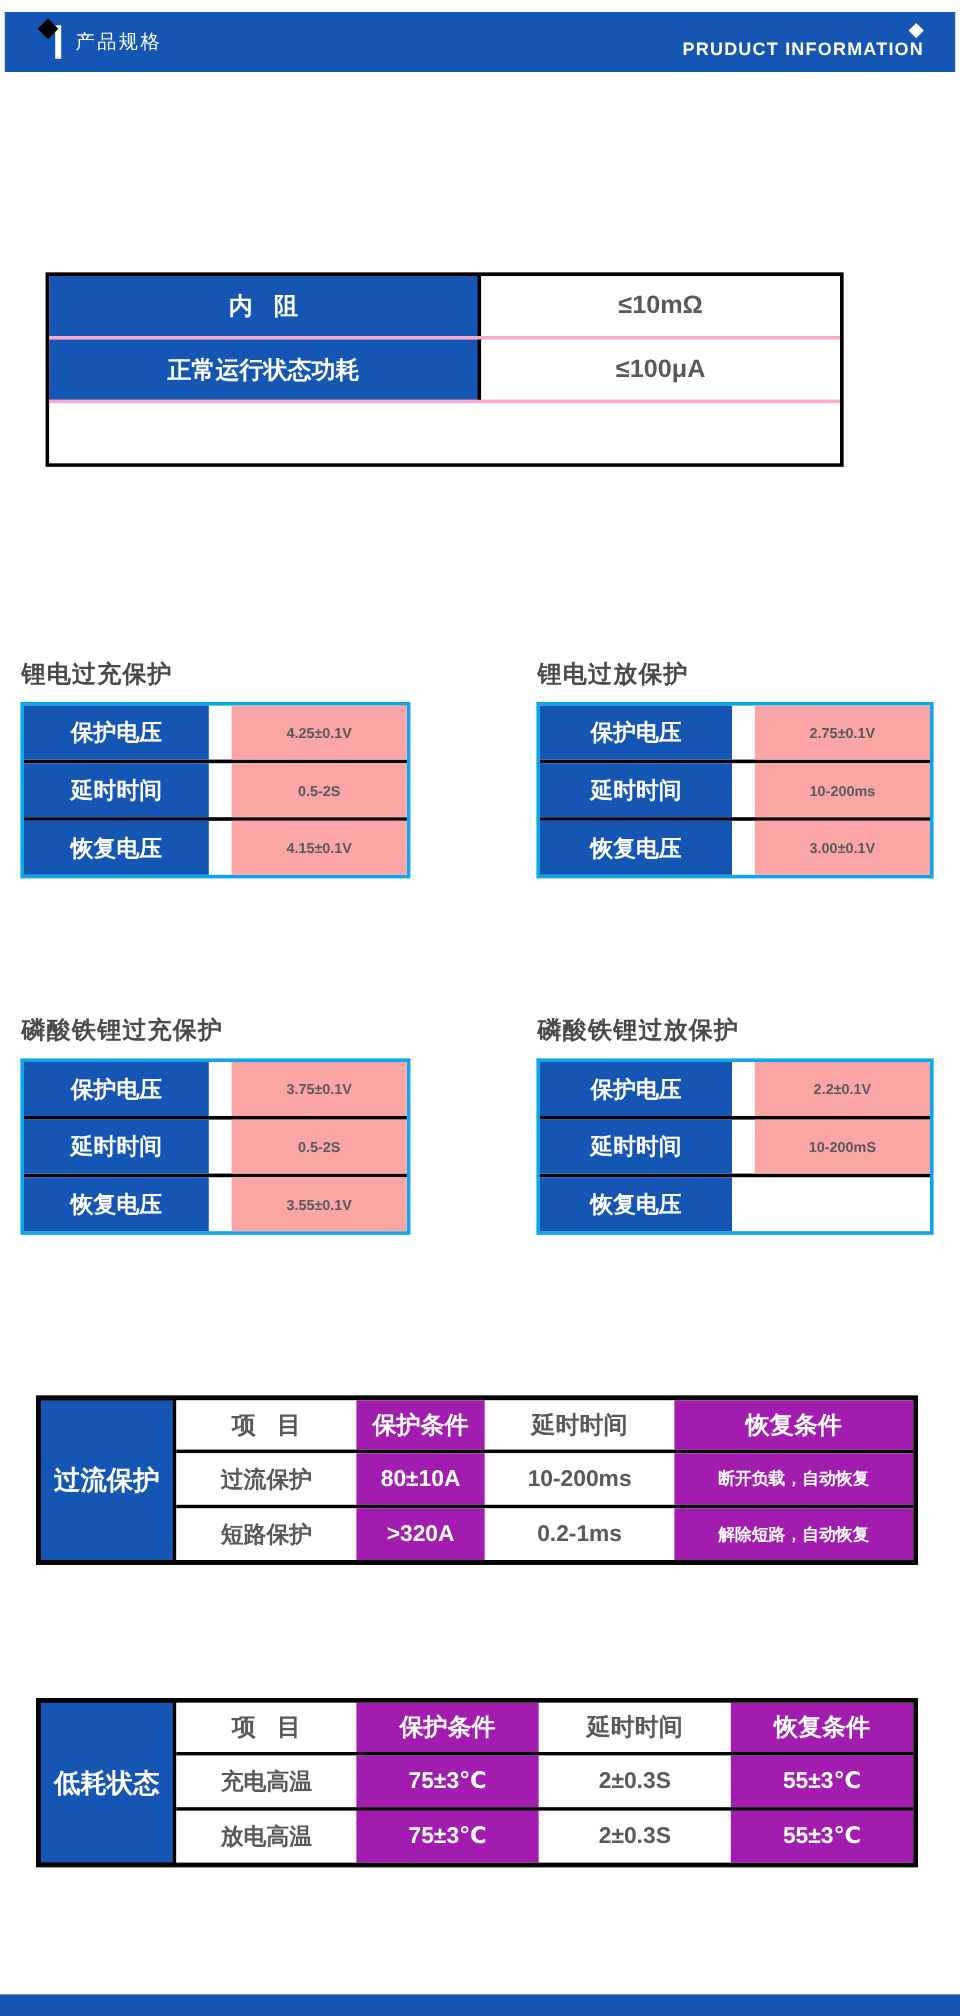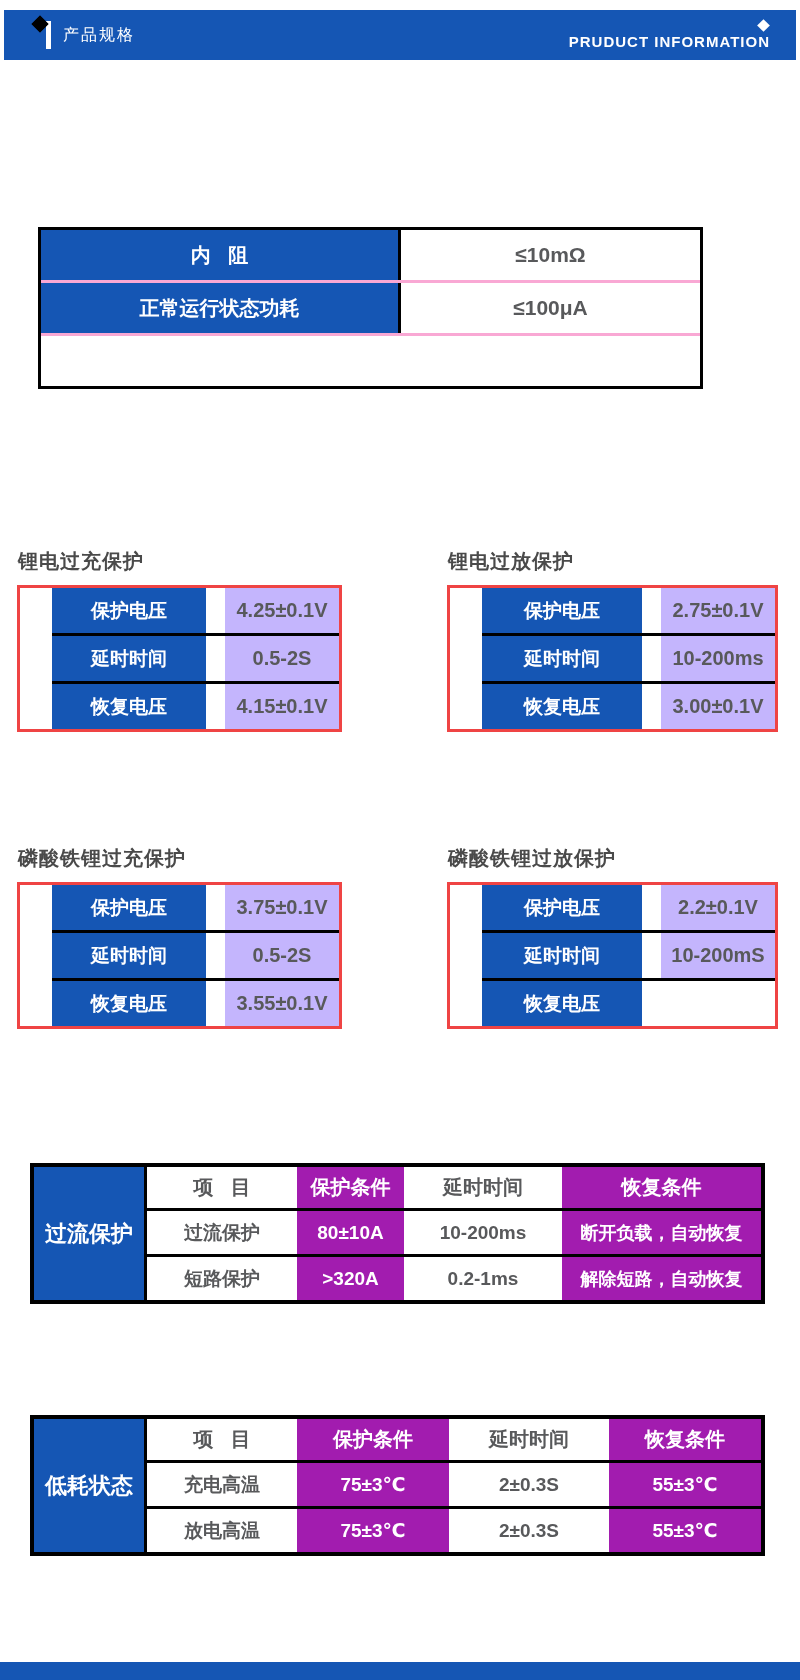--- a/index.html
+++ b/index.html
@@ -33,52 +33,52 @@
     box-sizing:border-box;
   }
   .gen-value{
     flex:1;background:#fff;color:#58595b;font-size:21px;font-weight:bold;
     display:flex;align-items:center;justify-content:center;
   }
   .wspace{word-spacing:12px;}
   
   .sec-title{position:absolute;font-size:20px;font-weight:bold;color:#4a4a4a;letter-spacing:1px;}
   
-  .mini{position:absolute;border:3px solid #ef4444;box-sizing:border-box;background:#fff;padding-left:32px;}
+  .mini{position:absolute;border:3px solid #0ea5e9;box-sizing:border-box;background:#fff;}
   .mini-row{display:flex;height:45px;}
   .mini-row + .mini-row{border-top:3px solid #000;}
   .mini-label{
     background:#1556b4;color:#fff;font-size:19px;font-weight:bold;
     display:flex;align-items:center;justify-content:center;
   }
   .mini-left .mini-label{width:154px;}
   .mini-right .mini-label{width:160px;}
   .mini-value{
-    flex:1;background:#c4b5fd;color:#58595b;font-size:20px;font-weight:bold;
+    flex:1;background:#fca5a5;color:#58595b;font-size:12px;font-weight:bold;
     display:flex;align-items:center;justify-content:center;margin-left:19px;
   }
   
   .big{position:absolute;left:30px;width:735px;border:4px solid #000;box-sizing:border-box;display:flex;background:#000;}
   .big-left{
     width:110px;background:#1556b4;color:#fff;font-size:22px;font-weight:bold;
     display:flex;align-items:center;justify-content:center;flex-shrink:0;
   }
   .big-right{flex:1;margin-left:3px;display:flex;flex-direction:column;background:#fff;}
   .big-row{display:flex;height:43px;}
   .big-row.hdr{height:41px;}
   .big-row + .big-row{border-top:3px solid #000;}
   .bcell{display:flex;align-items:center;justify-content:center;font-weight:bold;box-sizing:border-box;}
   .cell-white{background:#ffffff;color:#58595b;}
   .cell-blue{background:#a21caf;color:#ffffff;}
   .bcell{font-size:19px;}
   .big-row.hdr .bcell{font-size:20px;}
   .oc .c-item{width:150px;}
   .oc .c-protect{width:107px;}
   .oc .c-delay{width:158px;}
-  .oc .c-recover{flex:1;font-size:18px;}
+  .oc .c-recover{flex:1;font-size:14px;}
   .oc .big-row.hdr .c-recover{font-size:20px;}
   .tp .c-item{width:150px;}
   .tp .c-protect{width:152px;}
   .tp .c-delay{width:160px;}
   .tp .c-recover{flex:1;}
   
   .footer{position:absolute;left:0;right:0;bottom:0;height:18px;background:#1556b4;}
 </style>
 </head>
 <body>

